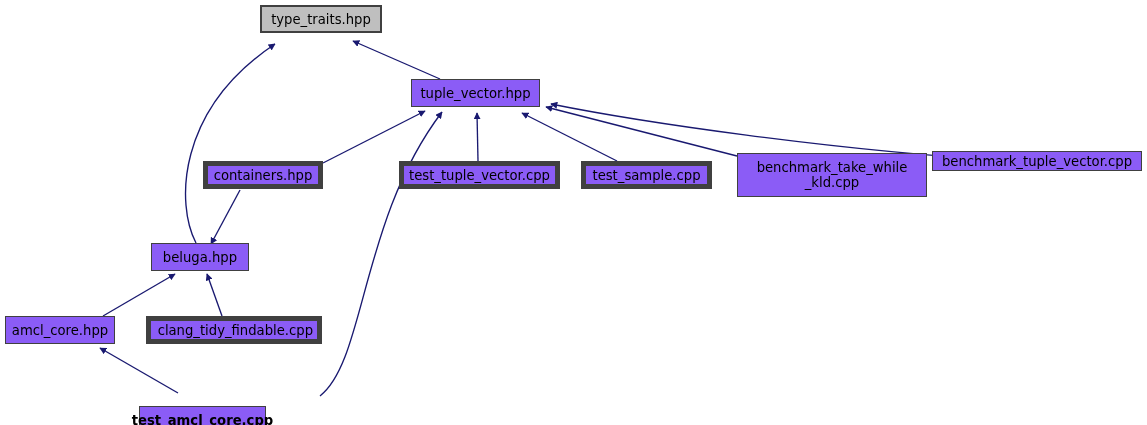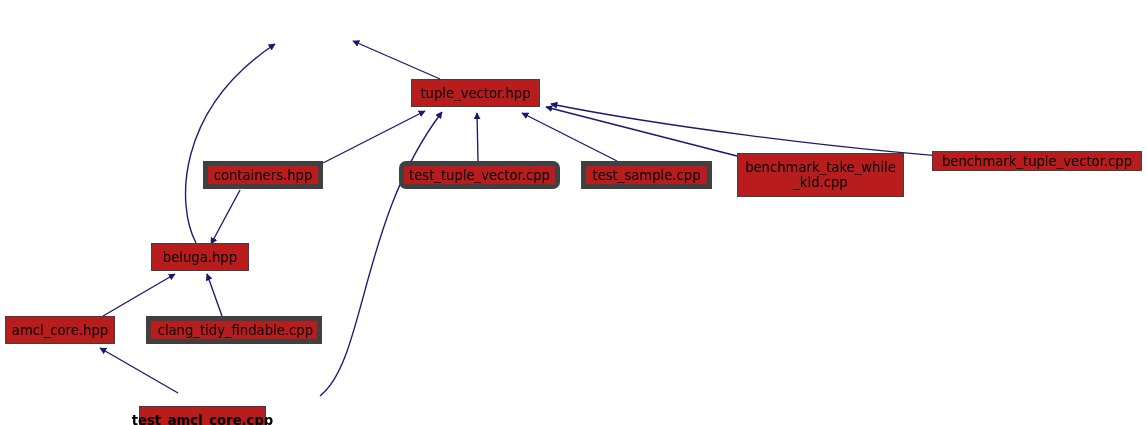--- a/index.html
+++ b/index.html
@@ -25,21 +25,21 @@
     height: 425px;
   }
   .node {
     position: absolute;
     box-sizing: border-box;
     display: flex;
     align-items: center;
     justify-content: center;
     text-align: center;
     border: 5px solid #404040;
-    background: #b91c1c;
+    background: #8b5cf6;
     color: #000000;
     font-size: 13.2px;
     line-height: 15px;
     letter-spacing: 0px;
     white-space: pre-line;
     z-index: 5;
   }
   .node.highlight {
     background: #bfbfbf;
     border: 1px solid #404040;
@@ -70,24 +70,25 @@
       <path d="M 320,396 C 366,360 360,220 442,112" fill="none" stroke="#191970" stroke-width="1.35" marker-end="url(#arrowhead)"></path>
       <path d="M 478,161 L 477,113" fill="none" stroke="#191970" stroke-width="1.35" marker-end="url(#arrowhead)"></path>
       <path d="M 617,161 L 522,113" fill="none" stroke="#191970" stroke-width="1.35" marker-end="url(#arrowhead)"></path>
       <path d="M 737,156 L 546,107" fill="none" stroke="#191970" stroke-width="1.35" marker-end="url(#arrowhead)"></path>
       <path d="M 1010,161 C 830,150 640,122 551,104" fill="none" stroke="#191970" stroke-width="1.35" marker-end="url(#arrowhead)"></path>
       <path d="M 240,190 L 211,244" fill="none" stroke="#191970" stroke-width="1.35" marker-end="url(#arrowhead)"></path>
       <path d="M 103,316 L 175,274" fill="none" stroke="#191970" stroke-width="1.35" marker-end="url(#arrowhead)"></path>
       <path d="M 222,316 L 207,274" fill="none" stroke="#191970" stroke-width="1.35" marker-end="url(#arrowhead)"></path>
       <path d="M 178,393 L 100,348" fill="none" stroke="#191970" stroke-width="1.35" marker-end="url(#arrowhead)"></path>
     </svg>
+<div class="node highlight thick" style="left: 260px; top: 5px; width: 122px; height: 28px;"><span class="node-label">type_traits.hpp</span></div>
     <div class="node thick" style="left: 411px; top: 79px; width: 129px; height: 28px;"><span class="node-label">tuple_vector.hpp</span></div>
     <div class="node" style="left: 203px; top: 161px; width: 120px; height: 28px;"><span class="node-label">containers.hpp</span></div>
-    <div class="node" style="left: 399px; top: 161px; width: 161px; height: 28px; border-radius: 7px;"><span class="node-label">test_tuple_vector.cpp</span></div>
+    <div class="node" style="left: 399px; top: 161px; width: 161px; height: 28px;"><span class="node-label">test_tuple_vector.cpp</span></div>
     <div class="node" style="left: 581px; top: 161px; width: 131px; height: 28px;"><span class="node-label">test_sample.cpp</span></div>
-    <div class="node thick" style="left: 737px; top: 153px; width: 167px; height: 44px; text-align: center;"><span class="node-label">benchmark_take_while
+    <div class="node thick" style="left: 737px; top: 153px; width: 190px; height: 44px; text-align: center;"><span class="node-label">benchmark_take_while
 _kld.cpp</span></div>
     <div class="node thick" style="left: 932px; top: 151px; width: 210px; height: 20px;"><span class="node-label">benchmark_tuple_vector.cpp</span></div>
     <div class="node thick" style="left: 151px; top: 243px; width: 98px; height: 28px;"><span class="node-label">beluga.hpp</span></div>
     <div class="node thick" style="left: 5px; top: 316px; width: 110px; height: 28px;"><span class="node-label">amcl_core.hpp</span></div>
     <div class="node" style="left: 146px; top: 316px; width: 176px; height: 28px; justify-content: flex-end;"><span class="node-label">clang_tidy_findable.cpp</span></div>
     <div class="node thick" style="left: 139px; top: 406px; width: 127px; height: 28px; font-weight: bold;"><span class="node-label">test_amcl_core.cpp</span></div>
   </div>
 
 </body></html>

